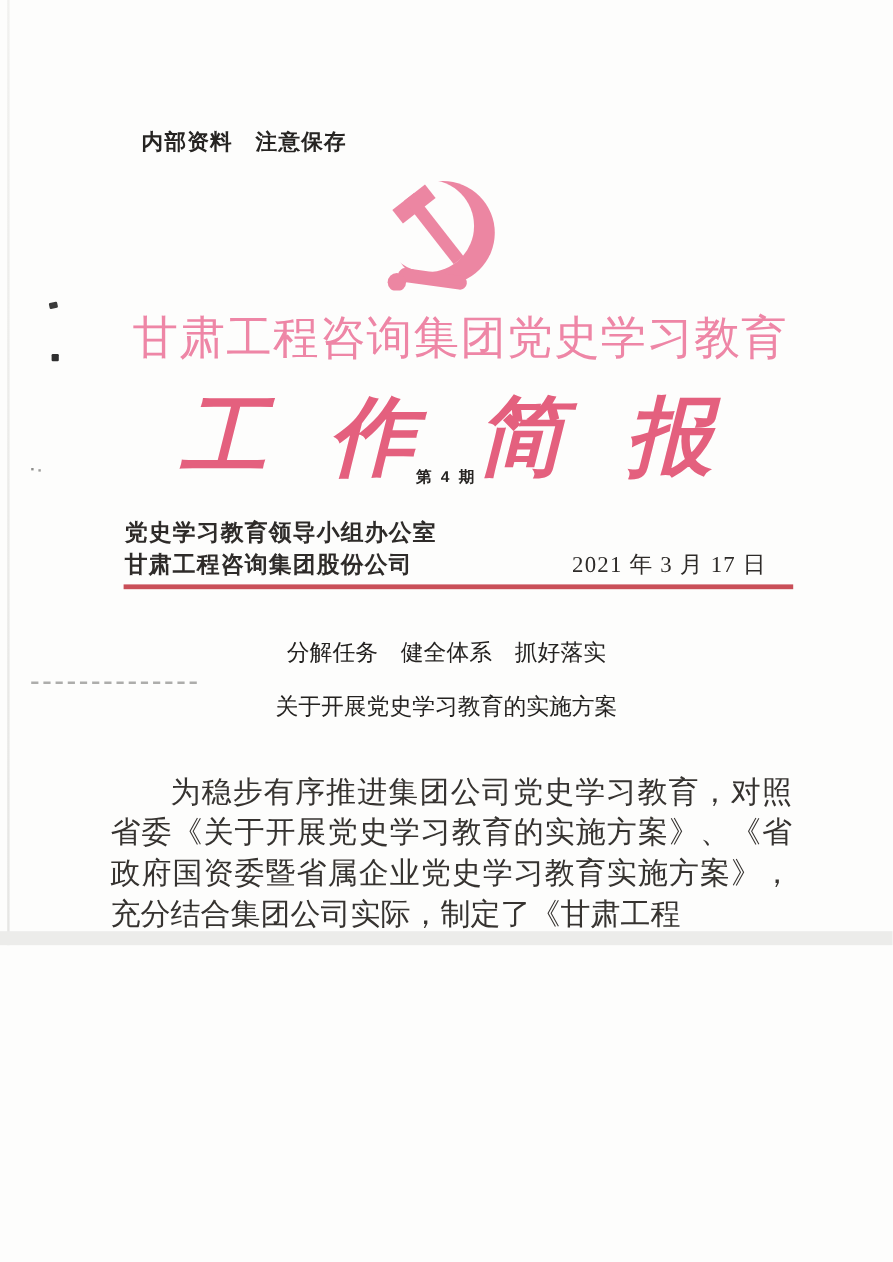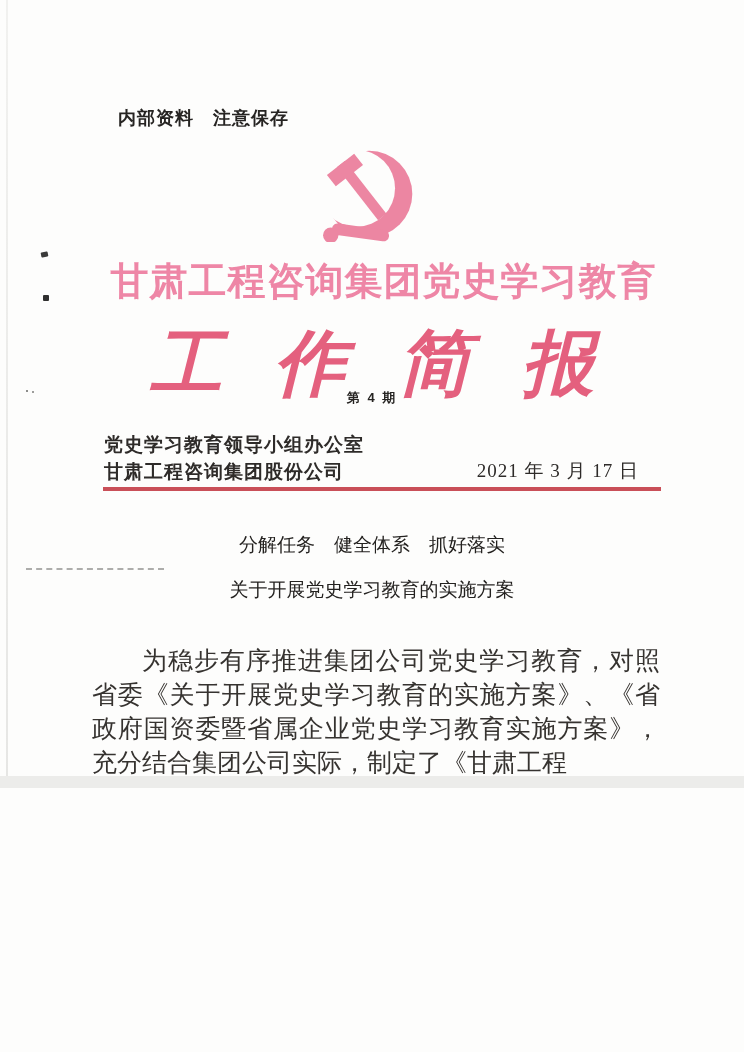--- a/index.html
+++ b/index.html
@@ -24,21 +24,21 @@
     font-family:"Liberation Sans","DejaVu Sans",sans-serif;
     font-weight:bold;font-size:18px;letter-spacing:1px;color:#262422;
   }
   .emblem{position:absolute;left:0;right:0;top:146px;height:96px;
     text-align:center;color:var(--emblem-pink);}
   .emblem svg{display:inline-block;}
 
   .masthead-title{
     position:absolute;left:0;right:0;top:256px;text-align:center;
     font-family:"Liberation Sans","DejaVu Sans",sans-serif;
-    font-weight:bold;font-size:38px;letter-spacing:1px;
+    font-weight:normal;font-size:38px;letter-spacing:1px;
     color:var(--masthead-pink);
     margin-left:23px;
   }
   .masthead-script{
     position:absolute;left:0;right:0;top:316px;text-align:center;
     font-family:"DejaVu Serif","Liberation Serif",serif;
     font-style:italic;font-weight:bold;font-size:72px;
     letter-spacing:0.72em;padding-left:0.72em;
     color:var(--script-pink);
   }

